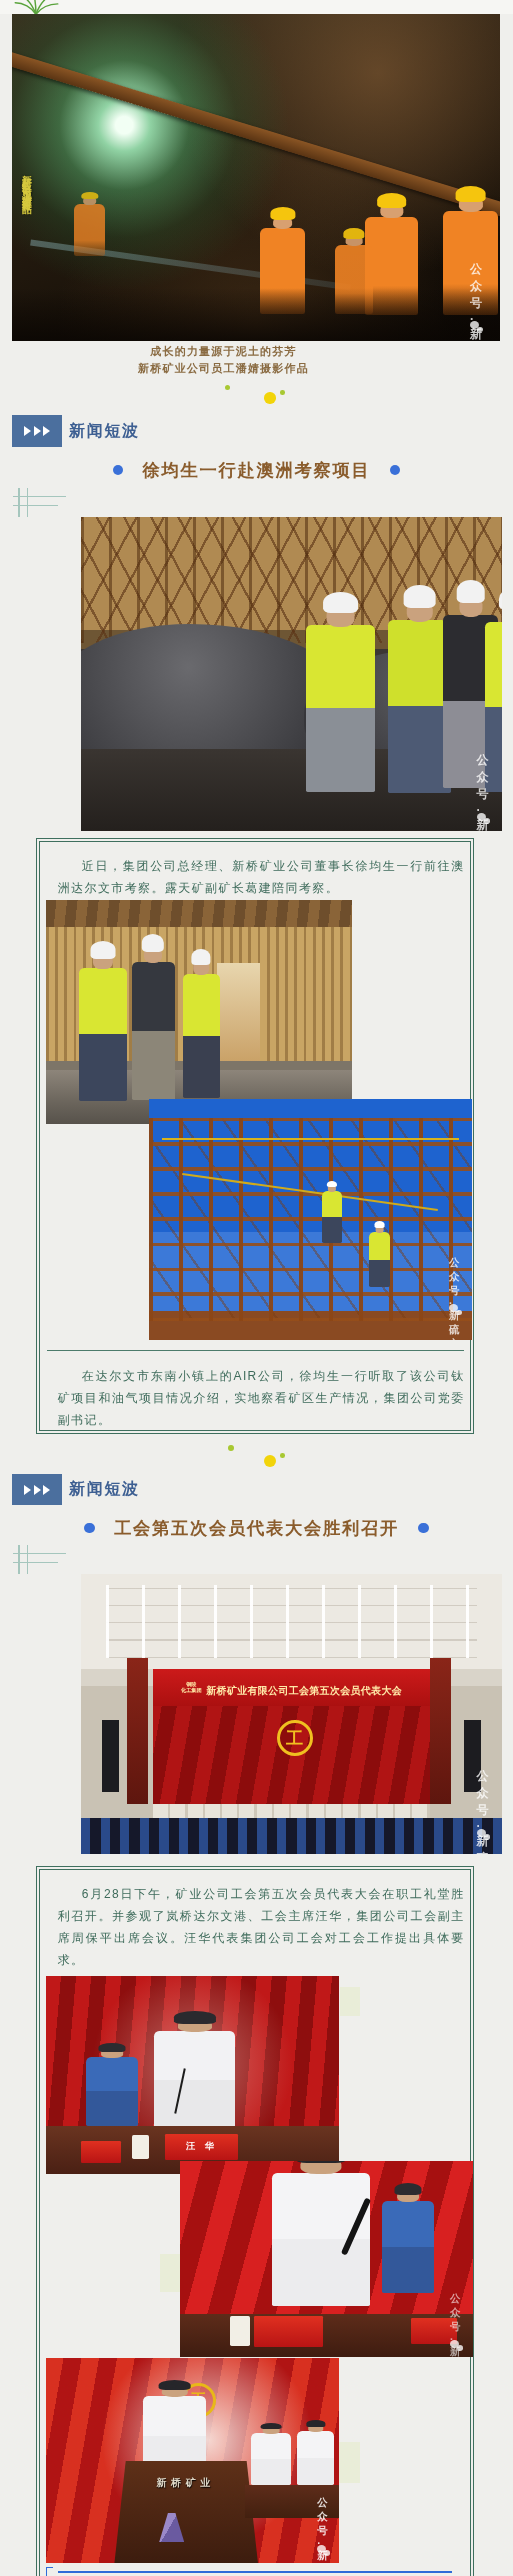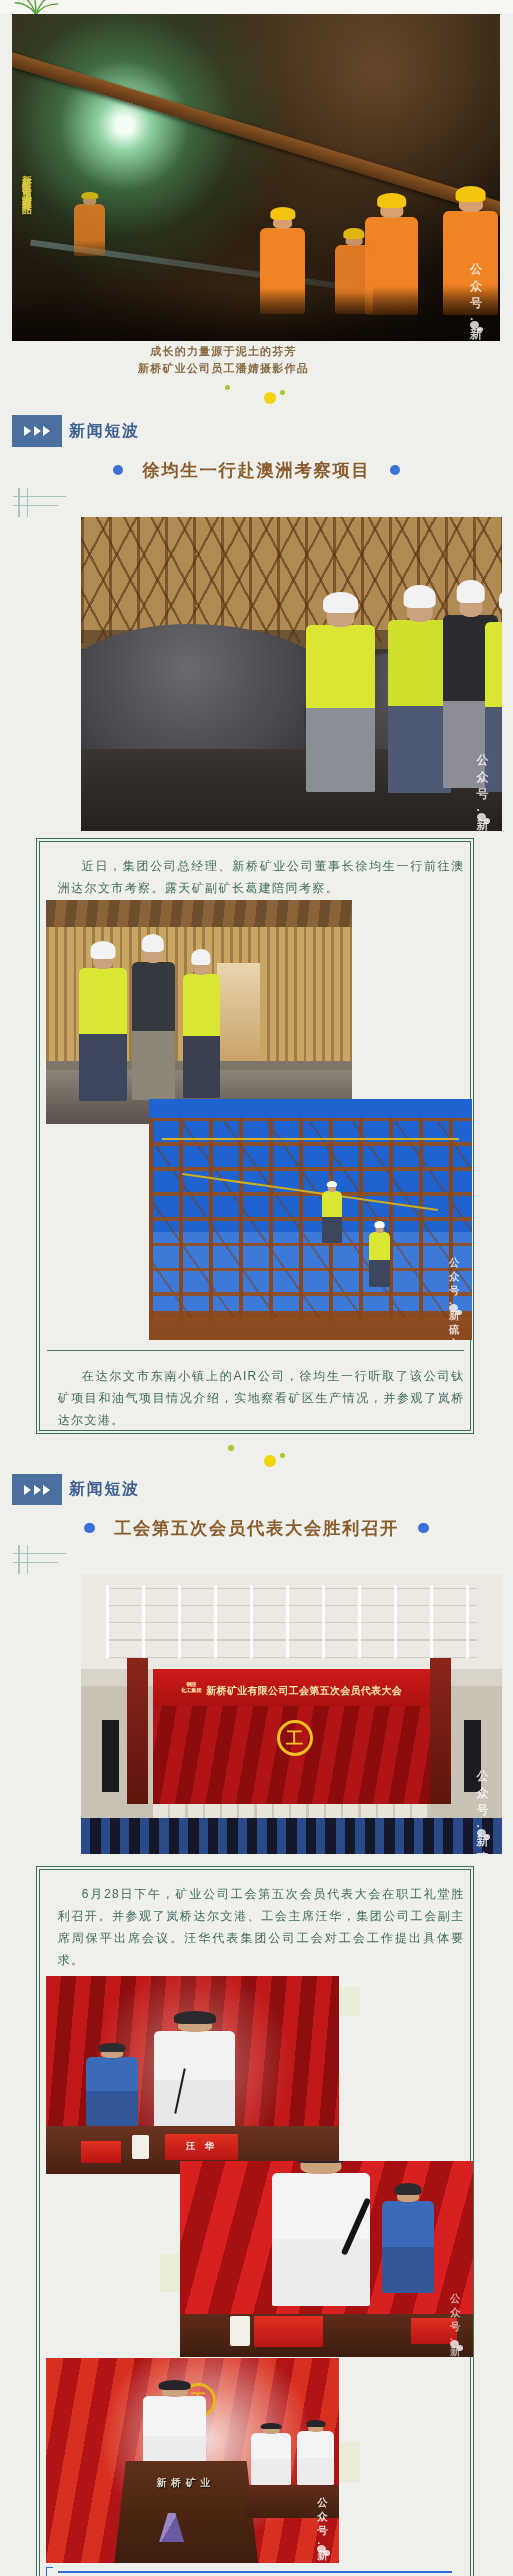--- a/index.html
+++ b/index.html
@@ -196,21 +196,21 @@
       <div style="left:10%;top:38%;width:80%;height:2.3px;background:#d0ab1c;transform:rotate(8deg);"></div>
       <span class="worker" style="left:173px;top:92px;width:19.6px;height:52px;--shirt:#d9e632;--pants:#3c465c;--hat:#fff;"></span>
       <span class="worker" style="left:220px;top:133px;width:21px;height:55px;--shirt:#d9e632;--pants:#3c465c;--hat:#fff;"></span>
       <div class="wm" style="position:absolute;right:8px;bottom:23px;font-size:10.4px;">
         <span class="wm-bubbles"></span>
         <span>公众号 · 新硫文化</span>
       </div>
     </div>
 
     <div class="gdivider" style="left:9.8px;top:511px;width:417px;"></div>
-    <p class="gpara" style="left:12.7px;top:518px;width:407px;">在达尔文市东南小镇上的AIR公司，徐均生一行听取了该公司钛矿项目和油气项目情况介绍，实地察看矿区生产情况，并参观了岚桥达尔文港。</p>
+    <p class="gpara" style="left:12.7px;top:518px;width:407px;">在达尔文市东南小镇上的AIR公司，徐均生一行听取了该公司钛矿项目和油气项目情况介绍，实地察看矿区生产情况，集团公司党委副书记。</p>
   </div>
 
   <span class="dot" style="left:228px;top:1445px;width:5.8px;height:5.8px;background:#a8c832;"></span>
   <span class="dot" style="left:264px;top:1455px;width:12px;height:12px;background:#f2d40a;"></span>
   <span class="dot" style="left:280px;top:1453px;width:4.6px;height:4.6px;background:#a8c832;"></span>
 
   <div class="abs badge-box" style="left:12px;top:1474px;width:50px;height:31px;">
     <span class="tri"></span>
     <span class="tri"></span>
     <span class="tri"></span>

